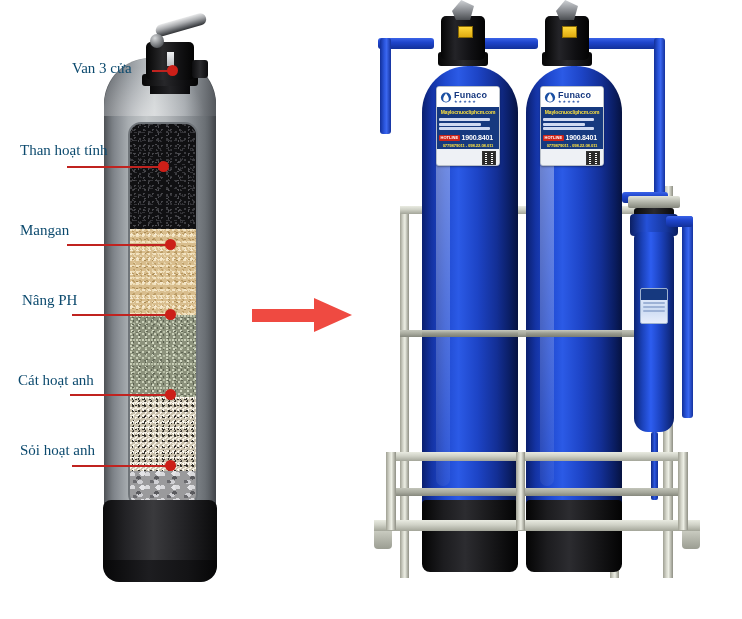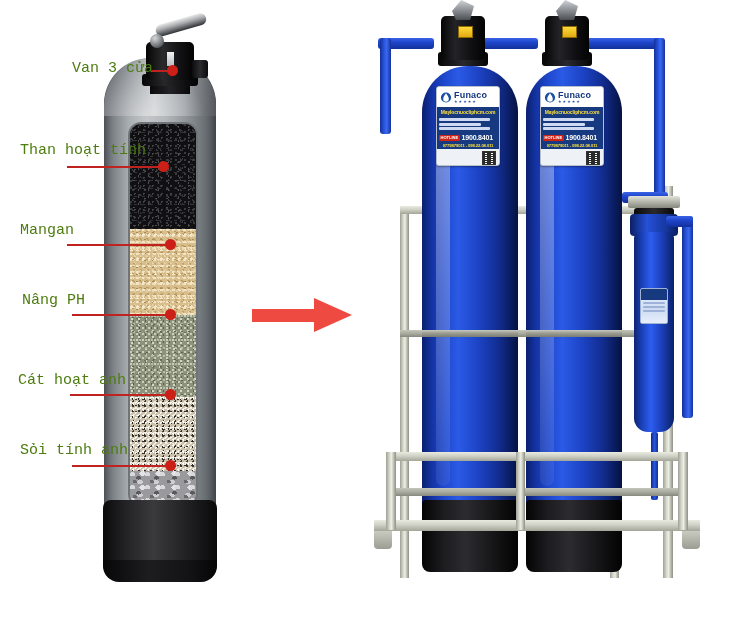--- a/index.html
+++ b/index.html
@@ -143,22 +143,22 @@
   }
   .valve-sticker{
     position:absolute;left:167px;top:52px;width:7px;height:14px;
     background:linear-gradient(180deg,#f0f2f4,#b9bcc0);
   }
 
   
   .callout-line{position:absolute;height:2px;background:#c0231f;}
   .callout-dot{position:absolute;width:11px;height:11px;border-radius:50%;
     background:#cc1f18;}
-  .callout-text{position:absolute;color:#4d7c0f;white-space:nowrap;
-    font-family:Liberation Mono, monospace;}
+  .callout-text{position:absolute;color:#0c4a6e;white-space:nowrap;
+    font-family:Liberation Serif, serif;}
 
   
   #arrow{position:absolute;left:252px;top:298px;width:104px;height:34px;}
   .arrow-shaft{position:absolute;left:0;top:11px;width:66px;height:13px;
     background:#ef4a41;}
   .arrow-head{position:absolute;left:62px;top:0;width:0;height:0;
     border-top:17px solid transparent;border-bottom:17px solid transparent;
     border-left:38px solid #ef4a41;}
 
   
@@ -306,21 +306,21 @@
     <div class="callout-dot" style="left:165px;top:239px;"></div>
 
     <div class="callout-text" style="left:22px;top:292px;font-size:15px;">Nâng PH</div>
     <div class="callout-line" style="left:72px;top:314px;width:98px;"></div>
     <div class="callout-dot" style="left:165px;top:309px;"></div>
 
     <div class="callout-text" style="left:18px;top:372px;font-size:15px;">Cát hoạt anh</div>
     <div class="callout-line" style="left:70px;top:394px;width:100px;"></div>
     <div class="callout-dot" style="left:165px;top:389px;"></div>
 
-    <div class="callout-text" style="left:20px;top:442px;font-size:15px;">Sỏi tính anh</div>
+    <div class="callout-text" style="left:20px;top:442px;font-size:15px;">Sỏi hoạt anh</div>
     <div class="callout-line" style="left:72px;top:465px;width:98px;"></div>
     <div class="callout-dot" style="left:165px;top:460px;"></div>
   </div>
 
   <div id="arrow">
     <div class="arrow-shaft"></div>
     <div class="arrow-head"></div>
   </div>
 
   <div id="right-photo">

